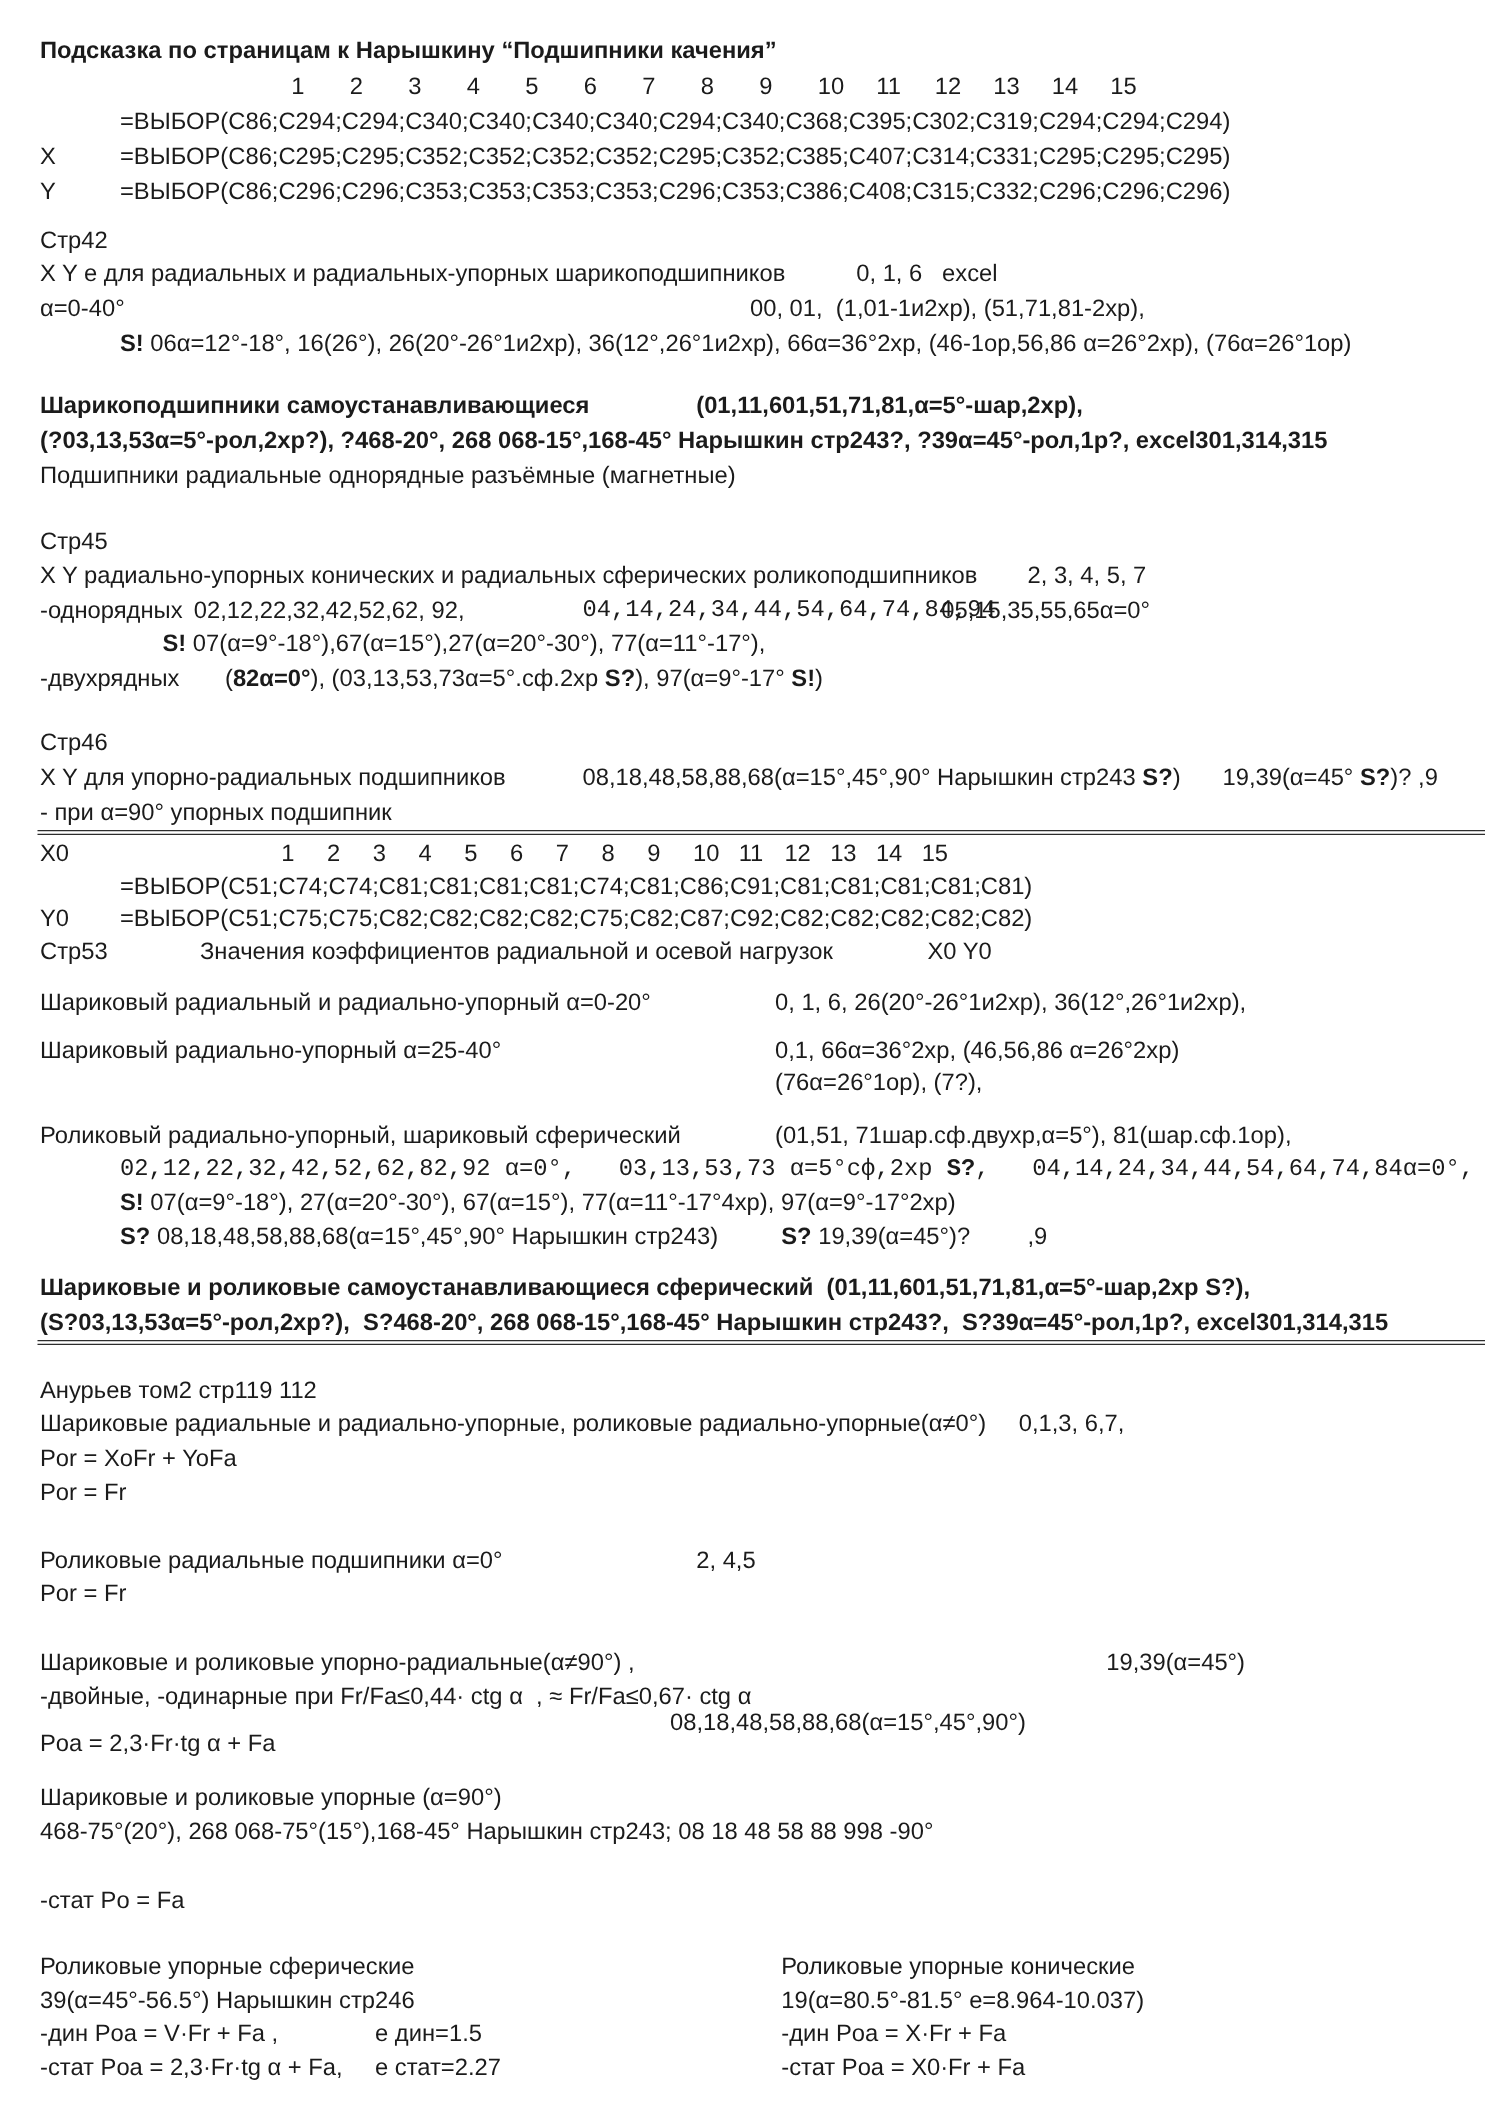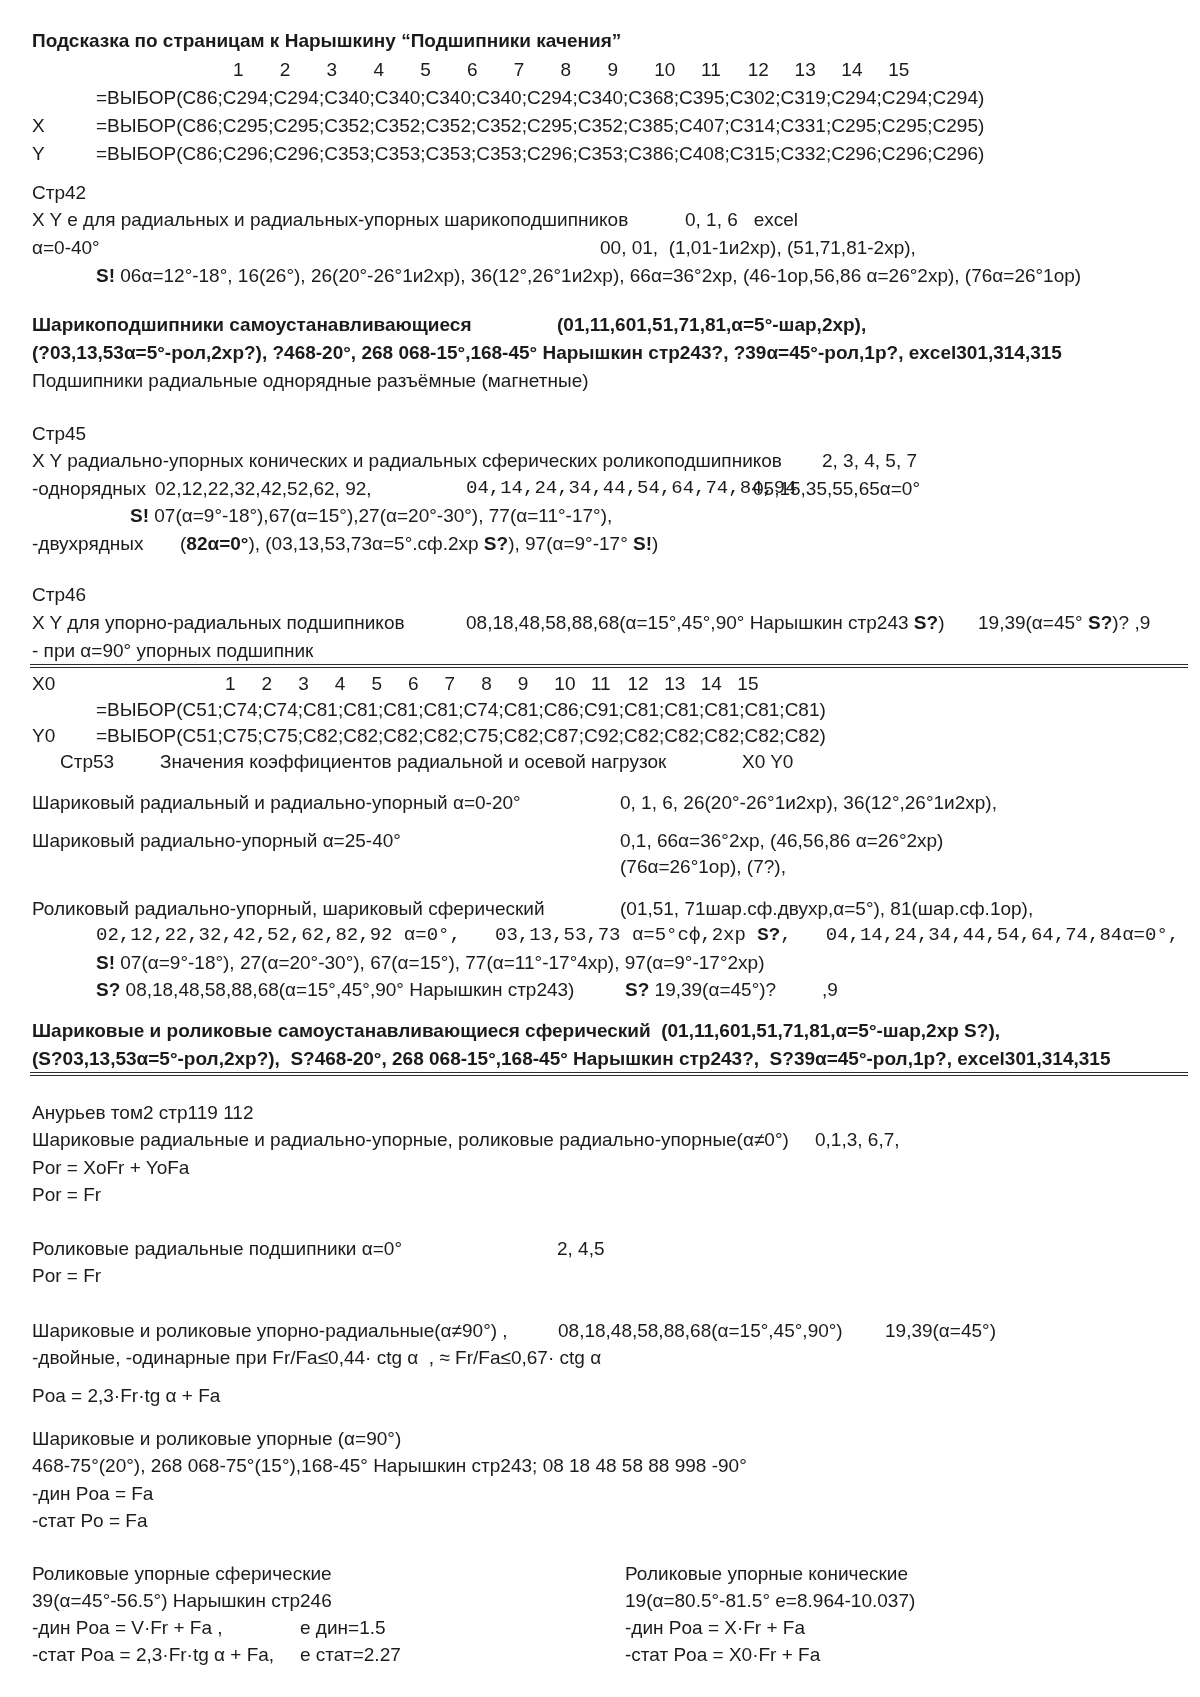--- a/index.html
+++ b/index.html
@@ -102,21 +102,21 @@
       <span class="chunk" style="left: 225px;"><span class="cell" style="width: 36.6px;">1</span><span class="cell" style="width: 36.6px;">2</span><span class="cell" style="width: 36.6px;">3</span><span class="cell" style="width: 36.6px;">4</span><span class="cell" style="width: 36.6px;">5</span><span class="cell" style="width: 36.6px;">6</span><span class="cell" style="width: 36.6px;">7</span><span class="cell" style="width: 36.6px;">8</span><span class="cell" style="width: 36.6px;">9</span><span class="cell" style="width: 36.6px;">10</span><span class="cell" style="width: 36.6px;">11</span><span class="cell" style="width: 36.6px;">12</span><span class="cell" style="width: 36.6px;">13</span><span class="cell" style="width: 36.6px;">14</span><span class="cell" style="width: 36.6px;">15</span></span>
     </div>
     <div class="line" style="top: 696px;">
       <span class="chunk" style="left: 96px;"><span class="run">=ВЫБОР(C51;C74;C74;C81;C81;C81;C81;C74;C81;C86;C91;C81;C81;C81;C81;C81)</span></span>
     </div>
     <div class="line" style="top: 722px;">
       <span class="chunk" style="left: 32px;"><span class="run">Y0</span></span>
       <span class="chunk" style="left: 96px;"><span class="run">=ВЫБОР(C51;C75;C75;C82;C82;C82;C82;C75;C82;C87;C92;C82;C82;C82;C82;C82)</span></span>
     </div>
     <div class="line" style="top: 748px;">
-      <span class="chunk" style="left: 32px; margin-left: 28px;"><span class="run">Стр53</span></span>
+      <span class="chunk" style="left: 32px;"><span class="run">Стр53</span></span>
       <span class="chunk" style="left: 160px;"><span class="run">Значения коэффициентов радиальной и осевой нагрузок</span></span>
       <span class="chunk" style="left: 742px;"><span class="run">X0 Y0</span></span>
     </div>
     <div class="line" style="top: 789px;">
       <span class="chunk" style="left: 32px;"><span class="run">Шариковый радиальный и радиально-упорный α=0-20°</span></span>
       <span class="chunk" style="left: 620px;"><span class="run">0, 1, 6, 26(20°-26°1и2хр), 36(12°,26°1и2хр),</span></span>
     </div>
     <div class="line" style="top: 827px;">
       <span class="chunk" style="left: 32px;"><span class="run">Шариковый радиально-упорный α=25-40°</span></span>
       <span class="chunk" style="left: 620px;"><span class="run">0,1, 66α=36°2хр, (46,56,86 α=26°2хр)</span></span>
@@ -161,37 +161,34 @@
     </div>
     <div class="line" style="top: 1235px;">
       <span class="chunk" style="left: 32px;"><span class="run">Роликовые радиальные подшипники α=0°</span></span>
       <span class="chunk" style="left: 557px;"><span class="run">2, 4,5</span></span>
     </div>
     <div class="line" style="top: 1262px;">
       <span class="chunk" style="left: 32px;"><span class="run">Por = Fr</span></span>
     </div>
     <div class="line" style="top: 1317px; text-decoration: underline;">
       <span class="chunk" style="left: 32px;"><span class="run">Шариковые и роликовые упорно-радиальные(α≠90°) ,</span></span>
-      <span class="chunk" style="left: 558px;"><span class="run">08,18,48,58,88,68(α=15°,45°,90°)</span></span>
+      <span class="chunk" style="left: 536px; margin-top: 48px;"><span class="run">08,18,48,58,88,68(α=15°,45°,90°)</span></span>
       <span class="chunk" style="left: 885px;"><span class="run">19,39(α=45°)</span></span>
     </div>
     <div class="line" style="top: 1344px;">
       <span class="chunk" style="left: 32px;"><span class="run">-двойные, -одинарные при Fr/Fa≤0,44· ctg α  , ≈ Fr/Fa≤0,67· ctg α</span></span>
     </div>
     <div class="line" style="top: 1371px;">
       <span class="chunk" style="left: 32px; margin-top: 11px;"><span class="run">Poa = 2,3·Fr·tg α + Fa</span></span>
     </div>
     <div class="line" style="top: 1425px;">
       <span class="chunk" style="left: 32px;"><span class="run">Шариковые и роликовые упорные (α=90°)</span></span>
     </div>
     <div class="line" style="top: 1452px;">
       <span class="chunk" style="left: 32px;"><span class="run">468-75°(20°), 268 068-75°(15°),168-45° Нарышкин стр243; 08 18 48 58 88 998 -90°</span></span>
-    </div>
-    <div class="line" style="top: 1480px;">
-      <span class="chunk" style="left: 32px;"><span class="run">-дин Poa = Fa</span></span>
     </div>
     <div class="line" style="top: 1507px;">
       <span class="chunk" style="left: 32px;"><span class="run">-стат Po = Fa</span></span>
     </div>
     <div class="line" style="top: 1560px;">
       <span class="chunk" style="left: 32px;"><span class="run">Роликовые упорные сферические</span></span>
       <span class="chunk" style="left: 625px;"><span class="run">Роликовые упорные конические</span></span>
     </div>
     <div class="line" style="top: 1587px;">
       <span class="chunk" style="left: 32px;"><span class="run">39(α=45°-56.5°) Нарышкин стр246</span></span>

